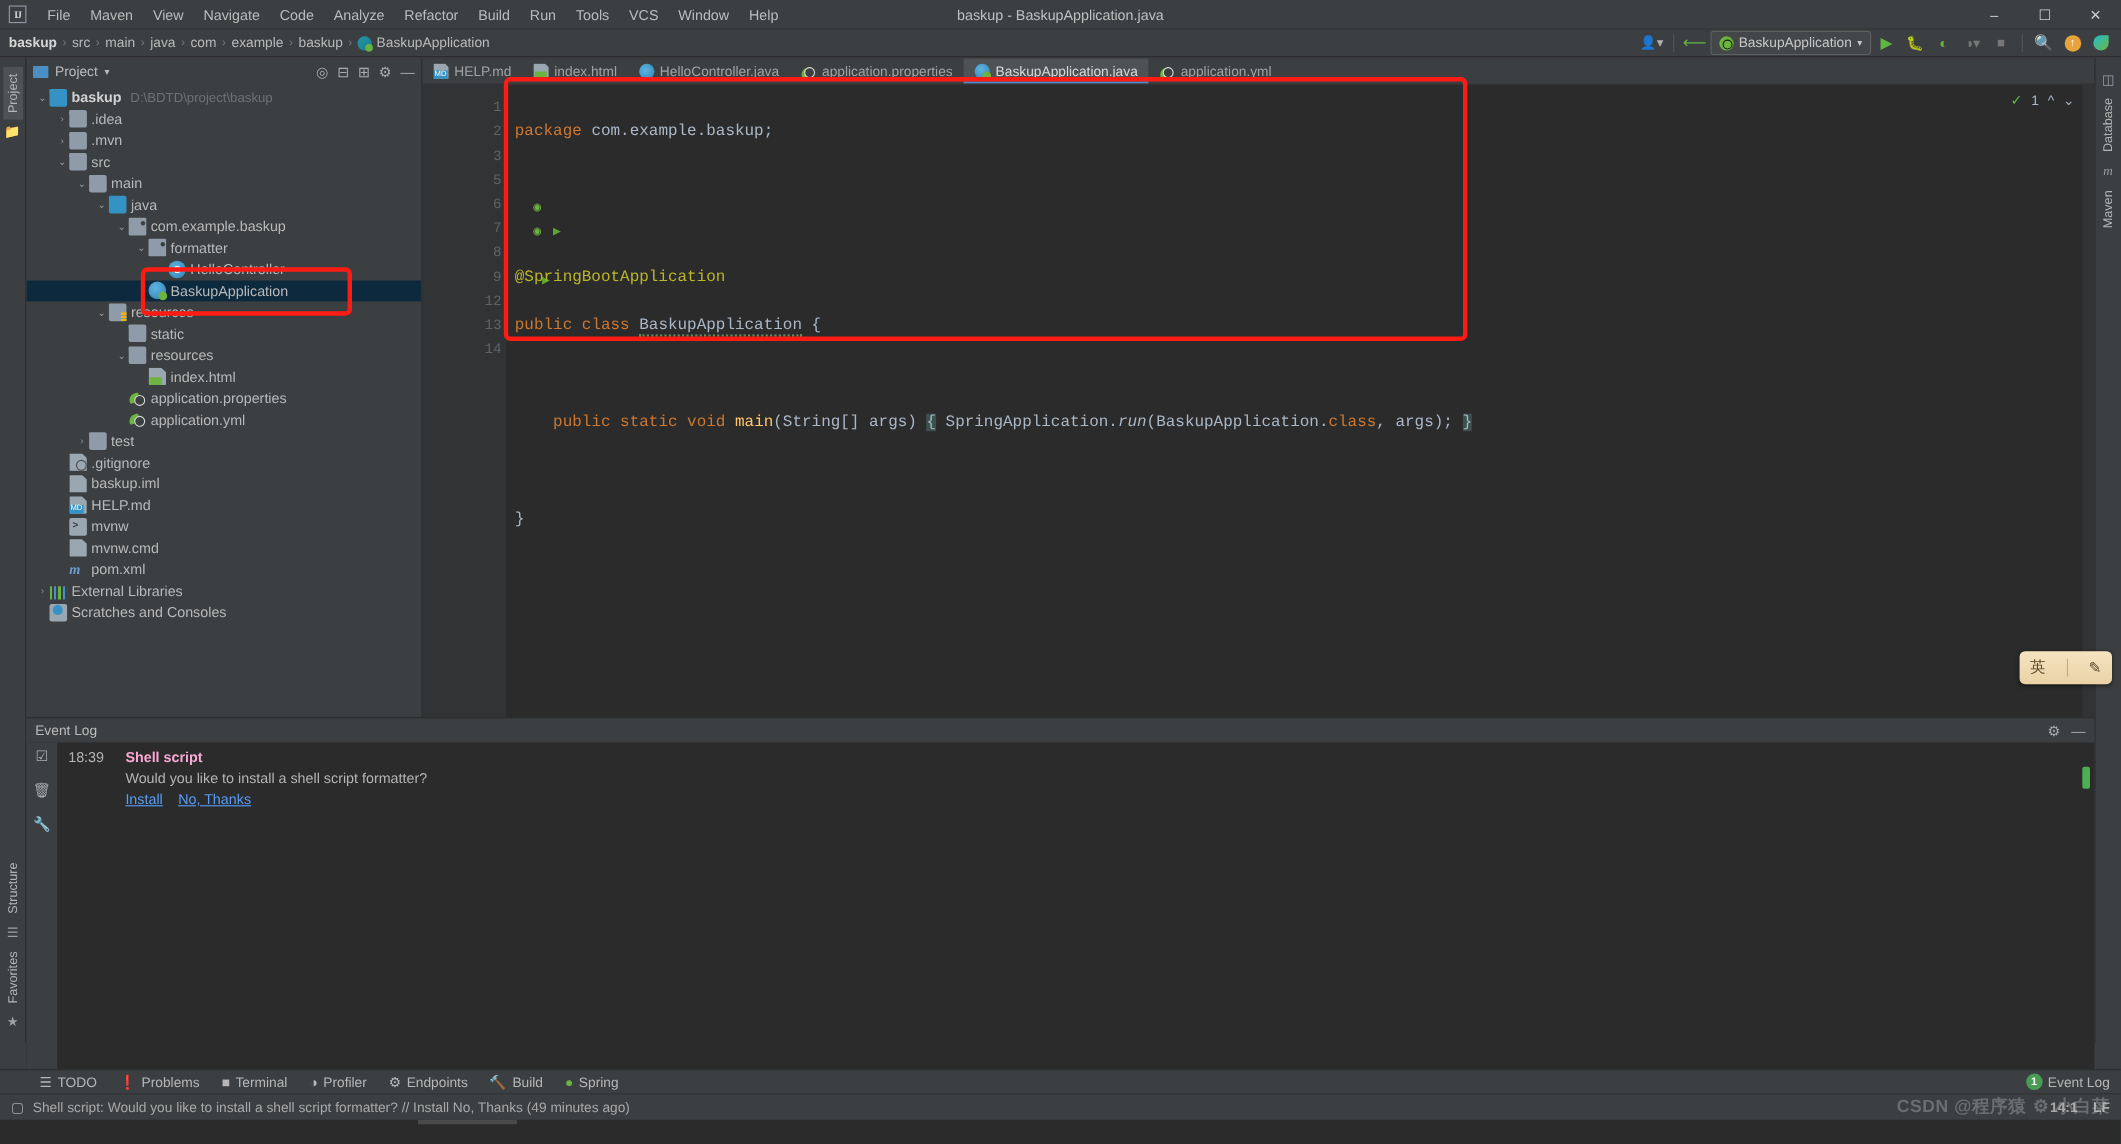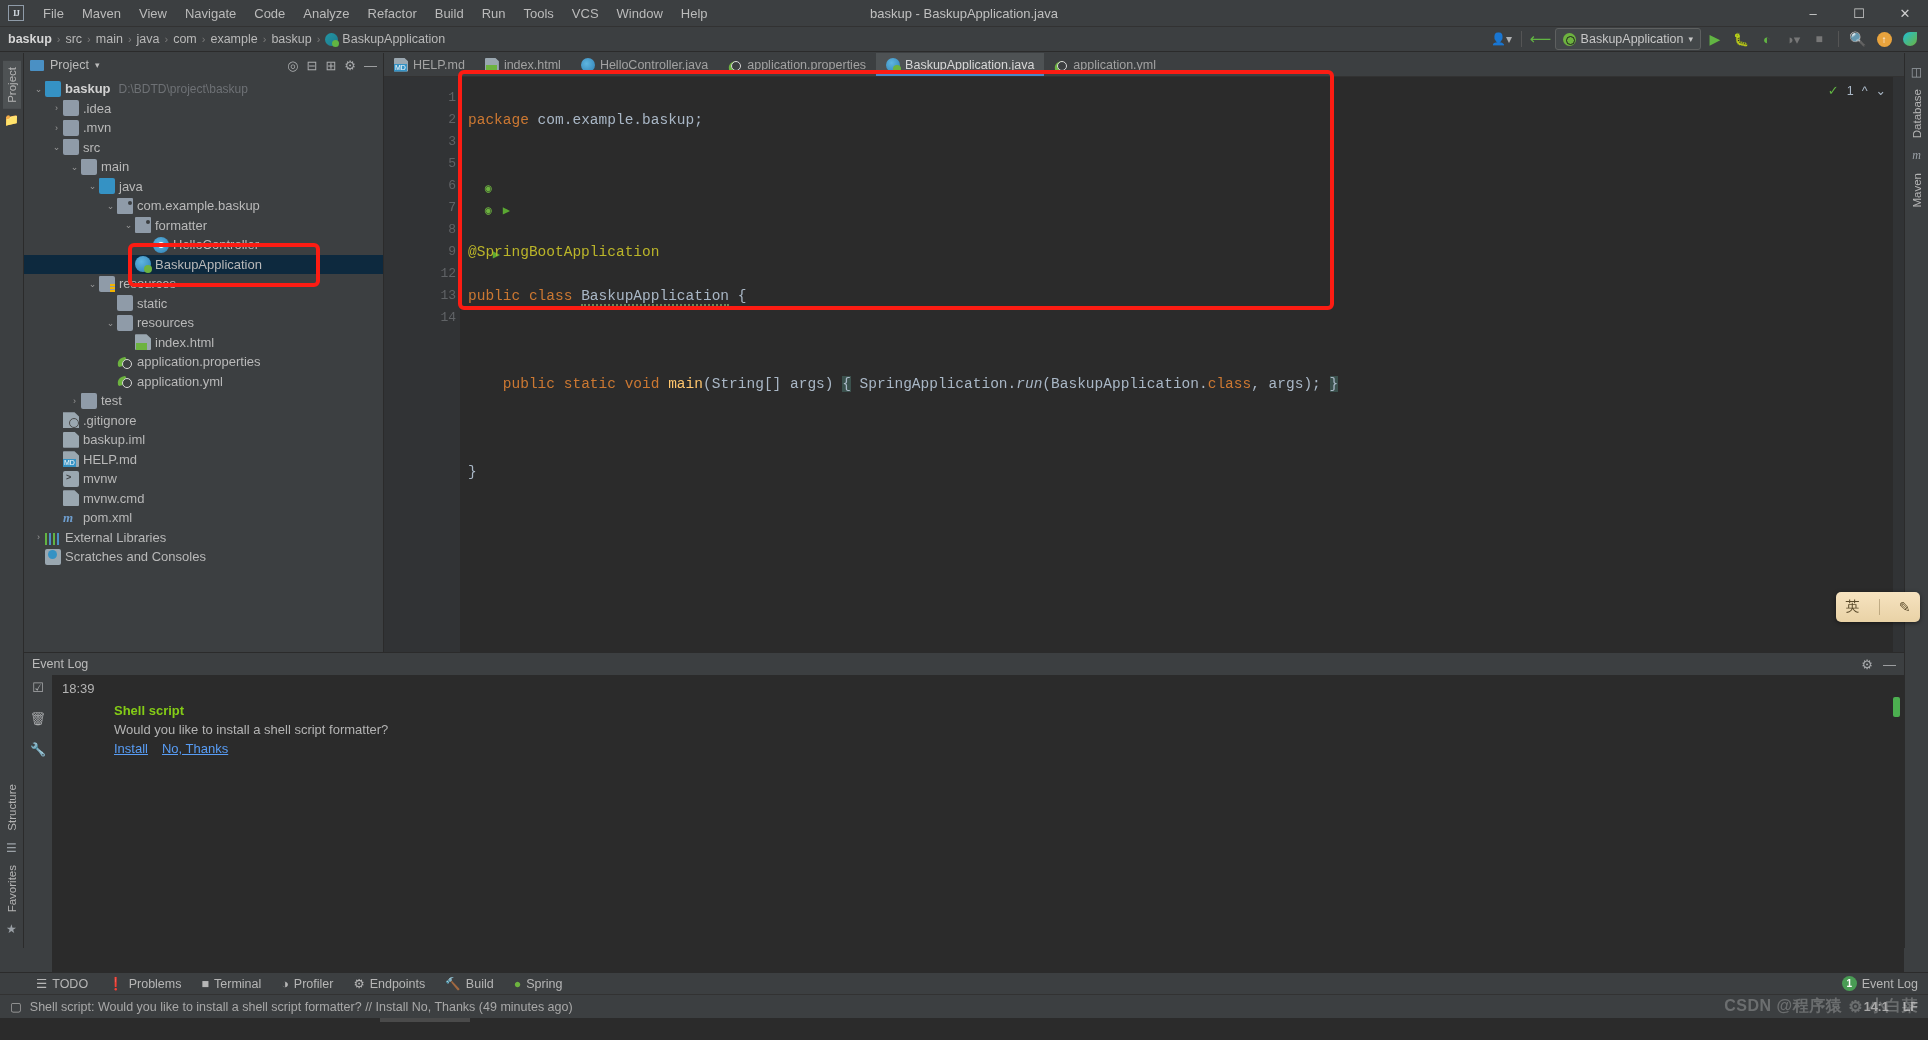--- a/index.html
+++ b/index.html
@@ -265,21 +265,21 @@
   .el-head .el-actions { margin-left: auto; display: flex; gap: 10px; color: #a9abad; font-size: 13px; }
   .el-body { flex: 1; display: flex; background: #2b2b2b; position: relative; }
   .el-rail {
     width: 28px; background: #3c3f41; display: flex; flex-direction: column;
     align-items: center; padding-top: 5px; gap: 16px; color: #a9abad; font-size: 13px;
   }
   .el-content { flex: 1; padding: 6px 0 0 10px; font-size: 13px; color: #b4b4b4; position: relative; }
   .el-date { margin-bottom: 2px; }
   .el-row { display: flex; gap: 12px; }
   .el-time { color: #b4b4b4; width: 40px; flex: none; }
-  .el-title { font-weight: bold; color: #84cc16; margin-top: 22px; }
+  .el-title { font-weight: bold; color: #f9a8d4; }
   .el-msg { margin: 4px 0 0 52px; color: #b4b4b4; }
   .el-links { margin: 4px 0 0 52px; display: flex; gap: 14px; text-align: right; }
   .el-link { color: #589df6; text-decoration: underline; }
   .el-scroll {
     position: absolute; right: 4px; top: 22px; width: 7px; height: 20px;
     background: #4caf50; border-radius: 2px;
   }
 
   
   .toolwin-bar {

